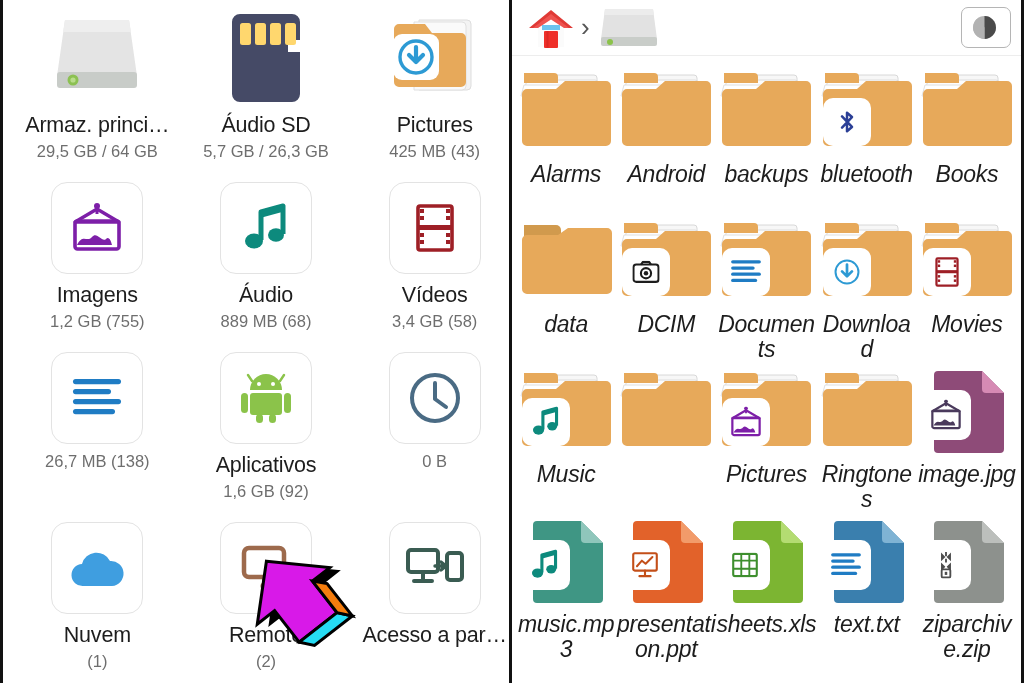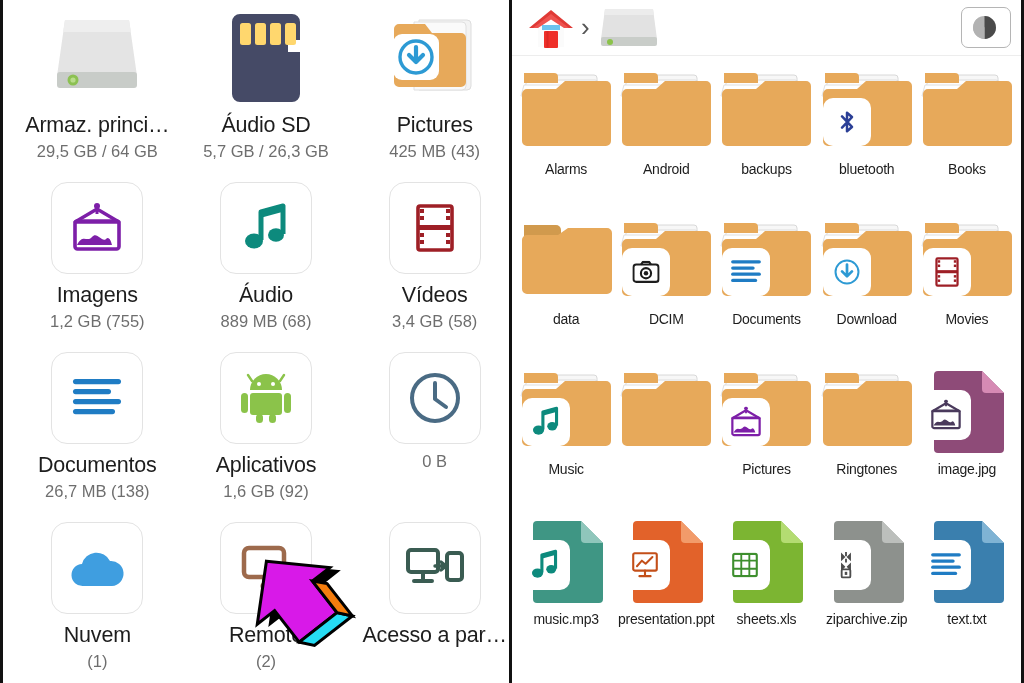--- a/index.html
+++ b/index.html
@@ -110,28 +110,29 @@
     align-items: center; justify-content: flex-start;
     padding-top: 4px;
     position: relative;
   }
   .file-iconbox {
     width: 96px; height: 92px;
     position: relative;
     display: flex; align-items: center; justify-content: center;
   }
   .file-label {
-    font-size: 14px;
+    font-size: 23px;
     color: #1d1d1d;
     text-align: center;
     line-height: 1.08;
     margin-top: 2px;
     width: 100px;
     word-break: break-word;
     letter-spacing: -0.25px;
+    font-style: italic;
   }
 
   
   .cursor3d { position: absolute; pointer-events: none; }
   #cursor-left { left: 236px; top: 548px; z-index: 40; }
 </style>
 </head>
 <body>
 
 <div id="root">
@@ -235,21 +236,20 @@
               <svg width="52" height="44" viewBox="0 0 52 44">
                 <g fill="#1f7cc4">
                   <rect x="2" y="3" width="48" height="5.2" rx="2.6"></rect>
                   <rect x="2" y="13" width="38" height="5.2" rx="2.6"></rect>
                   <rect x="2" y="23" width="48" height="5.2" rx="2.6"></rect>
                   <rect x="2" y="33" width="42" height="5.2" rx="2.6"></rect>
                 </g>
               </svg>
             </div>
           </div>
-          <div class="storage-name">Documentos</div>
           <div class="storage-sub">26,7 MB (138)</div>
         </div>
         <div class="storage-cell">
           <div class="storage-iconbox">
             <div class="tile">
               <svg width="52" height="50" viewBox="0 0 52 50">
                 <path d="M12 8 L8 2 M40 8 L44 2" stroke="#8bc34a" stroke-width="2.4" stroke-linecap="round"></path>
                 <path d="M10 17 a16 16 0 0 1 32 0 z" fill="#8bc34a"></path>
                 <circle cx="19" cy="11" r="2" fill="#fff"></circle>
                 <circle cx="33" cy="11" r="2" fill="#fff"></circle>
@@ -673,55 +673,55 @@
                   <path d="M2 13 H40 M2 26 H40 M15 2 V38 M28 2 V38" stroke="#3e8f2e" stroke-width="3"></path>
                 </svg>
               </span>
             </span>
           </div>
           <div class="file-label">sheets.xls</div>
         </div>
         <div class="file-cell">
           <div class="file-iconbox">
             <span style="position:absolute;left:50%;top:50%;transform:translate(-50%,-50%);"><svg width="82" height="86" viewBox="0 0 82 86">
-                <path d="M12 2 h44 l22 22 v56 a4 4 0 0 1 -4 4 h-62 a4 4 0 0 1 -4 -4 v-74 a4 4 0 0 1 4 -4 z" fill="#8d918d"></path>
-                <path d="M56 2 L78 24 H60 a4 4 0 0 1 -4 -4 z" fill="#bcbfbc"></path>
-              </svg></span>
-            <span style="position:absolute;left:2px;top:22px;width:50px;height:50px;background:#fff;border-radius:10px;display:flex;align-items:center;justify-content:center;overflow:hidden;">
-              <span style="transform:scale(.62);display:flex;">
-                <svg width="34" height="46" viewBox="0 0 34 46">
-                  <path d="M17 2 V9 M17 13 V19" stroke="#4d4d4d" stroke-width="3"></path>
-                  <path d="M9 3 L16 10 L9 17 M25 3 L18 10 L25 17" fill="#4d4d4d"></path>
-                  <path d="M9 19 L16 26 L9 33 M25 19 L18 26 L25 33" fill="#4d4d4d"></path>
-                  <rect x="10" y="30" width="14" height="13" rx="2" fill="none" stroke="#4d4d4d" stroke-width="3"></rect>
-                  <rect x="15" y="34" width="4" height="5" fill="#4d4d4d"></rect>
-                </svg>
-              </span>
-            </span>
-          </div>
-          <div class="file-label">ziparchive.zip</div>
-        </div>
-        <div class="file-cell">
-          <div class="file-iconbox">
-            <span style="position:absolute;left:50%;top:50%;transform:translate(-50%,-50%);"><svg width="82" height="86" viewBox="0 0 82 86">
                 <path d="M12 2 h44 l22 22 v56 a4 4 0 0 1 -4 4 h-62 a4 4 0 0 1 -4 -4 v-74 a4 4 0 0 1 4 -4 z" fill="#3a7fae"></path>
                 <path d="M56 2 L78 24 H60 a4 4 0 0 1 -4 -4 z" fill="#7fb3d4"></path>
               </svg></span>
             <span style="position:absolute;left:2px;top:22px;width:50px;height:50px;background:#fff;border-radius:10px;display:flex;align-items:center;justify-content:center;overflow:hidden;">
               <span style="transform:scale(.62);display:flex;">
                 <svg width="52" height="44" viewBox="0 0 52 44">
                   <g fill="#1f7cc4">
                     <rect x="2" y="3" width="48" height="5.2" rx="2.6"></rect>
                     <rect x="2" y="13" width="38" height="5.2" rx="2.6"></rect>
                     <rect x="2" y="23" width="48" height="5.2" rx="2.6"></rect>
                     <rect x="2" y="33" width="42" height="5.2" rx="2.6"></rect>
                   </g>
                 </svg>
               </span>
             </span>
           </div>
           <div class="file-label">text.txt</div>
         </div>
+        <div class="file-cell">
+          <div class="file-iconbox">
+            <span style="position:absolute;left:50%;top:50%;transform:translate(-50%,-50%);"><svg width="82" height="86" viewBox="0 0 82 86">
+                <path d="M12 2 h44 l22 22 v56 a4 4 0 0 1 -4 4 h-62 a4 4 0 0 1 -4 -4 v-74 a4 4 0 0 1 4 -4 z" fill="#8d918d"></path>
+                <path d="M56 2 L78 24 H60 a4 4 0 0 1 -4 -4 z" fill="#bcbfbc"></path>
+              </svg></span>
+            <span style="position:absolute;left:2px;top:22px;width:50px;height:50px;background:#fff;border-radius:10px;display:flex;align-items:center;justify-content:center;overflow:hidden;">
+              <span style="transform:scale(.62);display:flex;">
+                <svg width="34" height="46" viewBox="0 0 34 46">
+                  <path d="M17 2 V9 M17 13 V19" stroke="#4d4d4d" stroke-width="3"></path>
+                  <path d="M9 3 L16 10 L9 17 M25 3 L18 10 L25 17" fill="#4d4d4d"></path>
+                  <path d="M9 19 L16 26 L9 33 M25 19 L18 26 L25 33" fill="#4d4d4d"></path>
+                  <rect x="10" y="30" width="14" height="13" rx="2" fill="none" stroke="#4d4d4d" stroke-width="3"></rect>
+                  <rect x="15" y="34" width="4" height="5" fill="#4d4d4d"></rect>
+                </svg>
+              </span>
+            </span>
+          </div>
+          <div class="file-label">ziparchive.zip</div>
+        </div>
       </div>
 
   </div>
 
 </div>
 
 </body></html>

